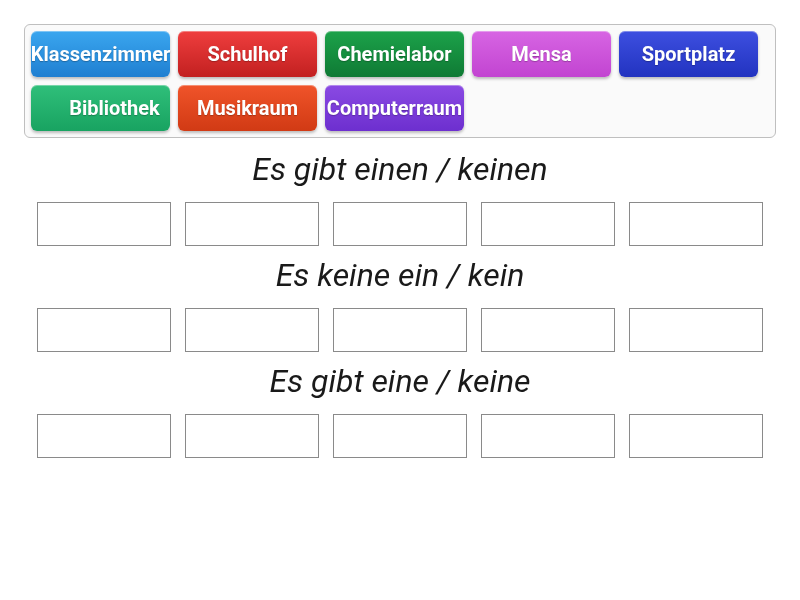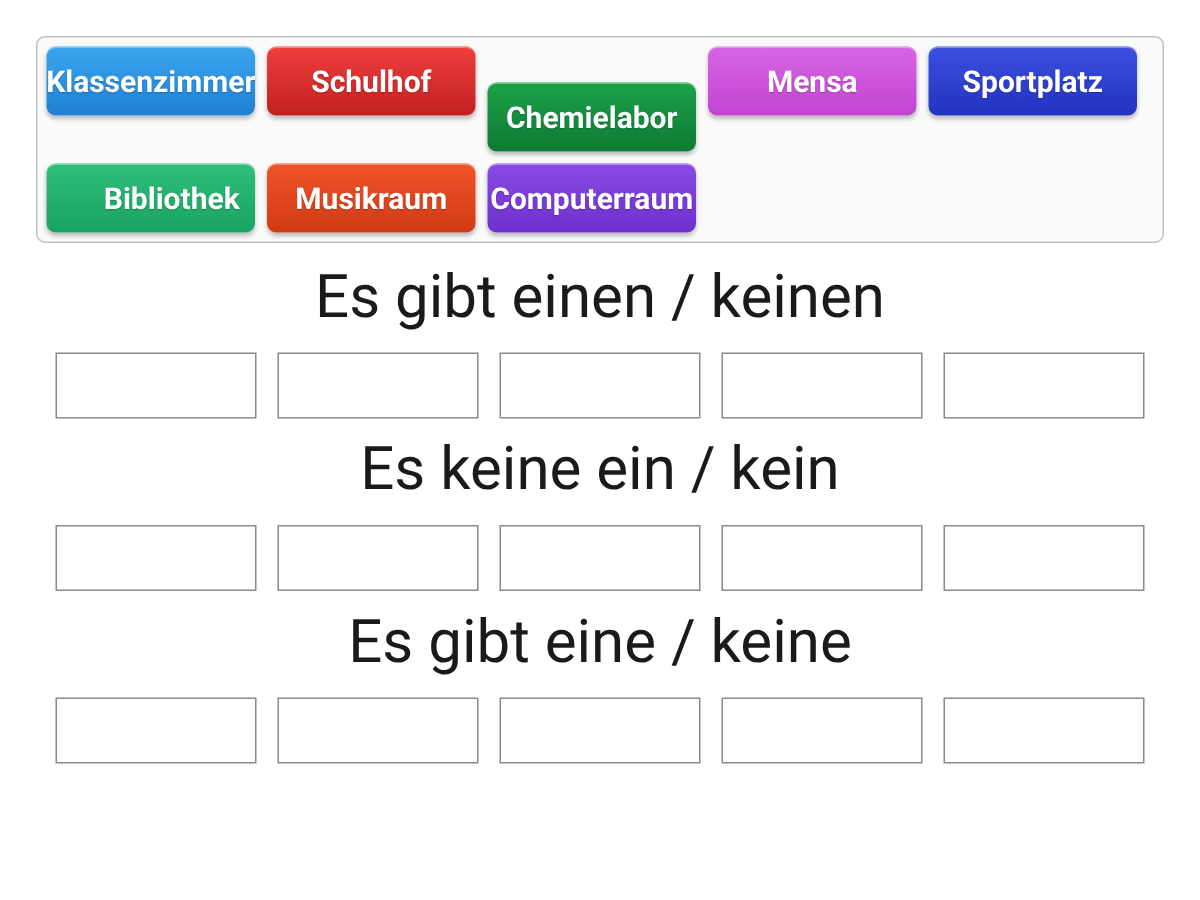--- a/index.html
+++ b/index.html
@@ -35,41 +35,42 @@
     font-size: 20px;
     cursor: grab;
     box-shadow: inset 0 1px 0 rgba(255,255,255,0.35), 0 2px 3px rgba(0,0,0,0.25);
     text-shadow: 0 1px 1px rgba(0,0,0,0.25);
     user-select: none;
   }
 
   .c-blue       { background: linear-gradient(#3aa6ef, #1f7fd1); }
   .c-red        { background: linear-gradient(#ef3e3e, #c22020); }
   .c-orange     { background: linear-gradient(#f58a1f, #e06e0a); }
-  .c-green      { background: linear-gradient(#1ca24a, #0f7a34); margin-top: 24px; }
+  .c-green      { background: linear-gradient(#1ca24a, #0f7a34); }
   .c-magenta    { background: linear-gradient(#d765e3, #c244d1); }
   .c-darkblue   { background: linear-gradient(#3d4fe0, #2233c0); }
   .c-teal       { background: linear-gradient(#2fbf7a, #18a361); padding-left: 28px; }
   .c-redorange  { background: linear-gradient(#f0542a, #d13a14); text-align: right; }
   .c-purple     { background: linear-gradient(#8a4ae3, #6d2fcf); }
 
   .groups {
     margin: 0 24px;
   }
 
   .group {
     margin-top: 6px;
     text-align: center;
   }
 
   .group-title {
-    font-size: 40px;
+    font-size: 32px;
     font-weight: 400;
     color: #1a1a1a;
     margin-bottom: 14px;
+    font-style: italic;
   }
 
   .drop-row {
     display: flex;
     justify-content: center;
     gap: 14px;
     margin-bottom: 10px;
   }
 
   .drop-slot {

